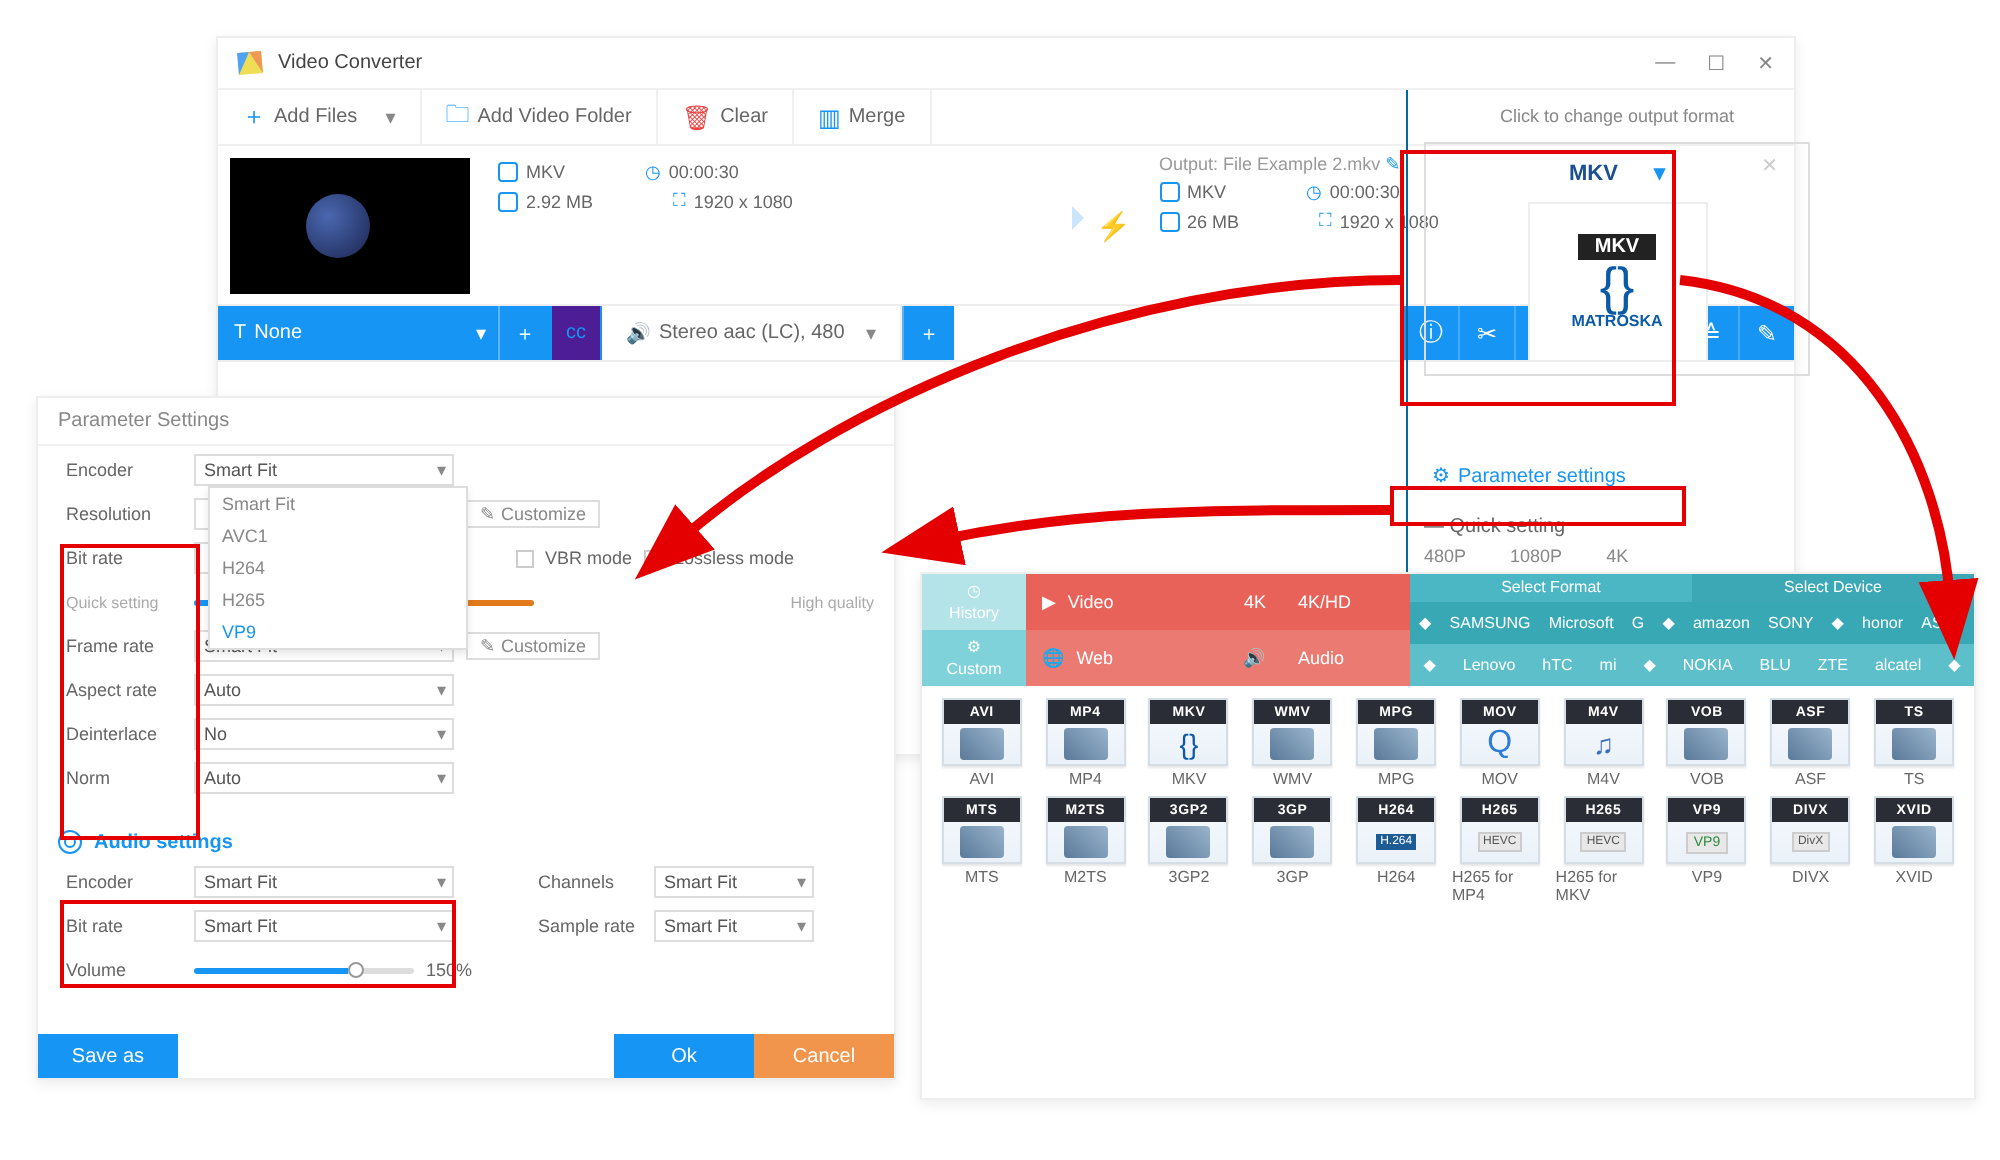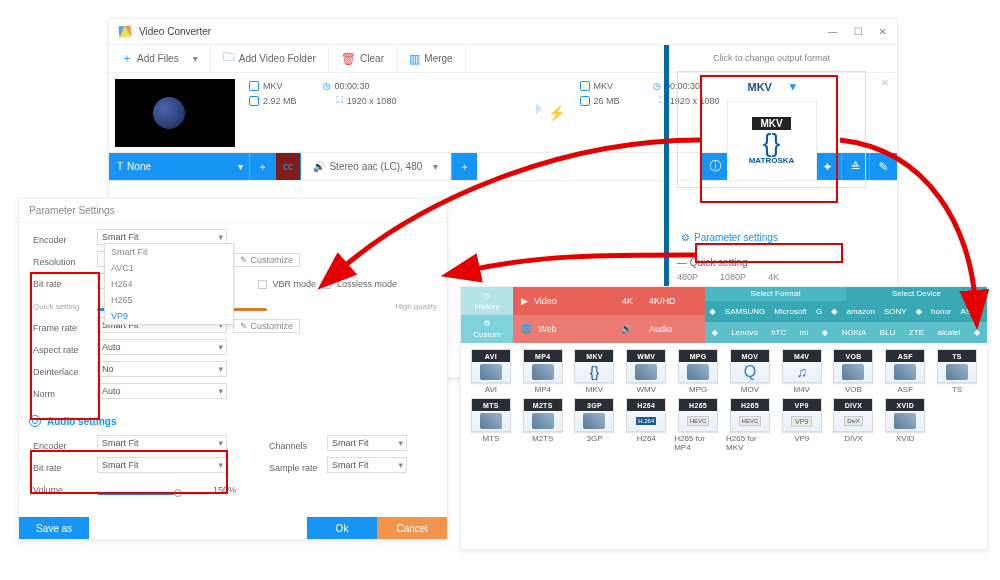--- a/index.html
+++ b/index.html
@@ -26,38 +26,38 @@
 .ico-sm { display: inline-block; width: 10px; height: 10px; border: 1px solid #1795f4; border-radius: 2px; }
 .bolt { color: #f79a1b; font-size: 14px; margin: 0 6px; align-self: center; }
 .close-x { padding: 0 8px; color: #ccc; cursor: pointer; align-self: flex-start; margin-top: 4px; }
 .action-row { display: flex; align-items: center; height: 28px; border-bottom: 1px solid #eee; }
 .sub-sel { background: #1795f4; color: #fff; padding: 0 20px 0 8px; height: 100%; display: flex; align-items: center; gap: 4px; width: 140px; position: relative; }
 .sub-sel::after{content:"▾";position:absolute;right:6px;}
 .sq-btn { background: #1795f4; color: #fff; width: 26px; height: 100%; display: flex; align-items: center; justify-content: center; border-left: 1px solid rgba(255,255,255,.3); cursor: pointer; }
 .aud-sel { padding: 0 12px; display: flex; align-items: center; gap: 4px; height: 100%; border-right: 1px solid #eee; color: #666; position: relative; width: 150px;}
 .icon-strip { display: flex; margin-left: auto; background: #1795f4; height: 100%; }
 .icon-strip div { width: 28px; display: flex; align-items: center; justify-content: center; color: #fff; cursor: pointer; border-left: 1px solid rgba(255,255,255,.2); font-size: 12px; }
-.side-panel { position: absolute; left: 555px; top: 0; width: 210px; padding: 8px; border-left: 5px solid #0369a1; height: 330px; }
+.side-panel { position: absolute; left: 594px; top: 0; width: 210px; padding: 8px; border-left: 1px solid #0369a1; height: 330px; }
 .side-label { text-align: center; color: #888; font-size: 9px; margin-bottom: 8px; }
 .fmt-card { border: 1px solid #ddd; padding: 6px; width: 100%; }
 .fmt-sel { display:flex;justify-content:center;align-items:center;gap:18px;padding:2px;color:#1b4f8f;font-weight:600;font-size:11px;}
 .fmt-thumb { margin:6px auto 0;width:90px;height:80px;background:#fff;border:1px solid #eee;display:flex;flex-direction:column;align-items:center;justify-content:center;font-size:8px;}
 .fmt-thumb .bar{background:#222;color:#fff;padding:1px 8px;font-weight:700;font-size:10px;}
 .fmt-thumb .curly{font-size:26px;color:#0b5aa8;line-height:1;}
 .param-btn { margin-top:40px;display:flex;align-items:center;gap:4px;color:#1795f4;padding:4px;width:100%;cursor:pointer;}
 .quick { margin-top:10px;color:#666;}
 .quick .opts{display:flex;gap:22px;margin-top:4px;font-size:9px;color:#888;}
 
 .win-param { left: 18px; top: 198px; width: 430px; height: 342px; z-index: 5; }
 .ph { padding: 6px 10px; color: #888; border-bottom: 1px solid #f2f2f2; height: 24px;}
 .sect-h { display: flex; align-items: center; gap: 6px; color: #1795f4; font-weight: 600; margin: 8px 10px 4px; }
 .sect-h .gear{display:inline-block;width:12px;height:12px;border:1px solid #1795f4;border-radius:50%;position:relative;}
 .sect-h .gear::after{content:"";position:absolute;inset:2px;border:1px solid #1795f4;border-radius:50%;}
 .form-area{padding:0 10px 4px 14px;position:relative;}
-.frow{display:flex;align-items:flex-end;gap:6px;height:20px;margin-top:2px;font-size:9px;color:#666;}
+.frow{display:flex;align-items:center;gap:6px;height:20px;margin-top:2px;font-size:9px;color:#666;}
 .flabel{width:58px;}
 .fsel{border:1px solid #ddd;height:16px;width:130px;padding:0 4px;position:relative;font-size:9px;color:#555;display:flex;align-items:center;}
 .fsel::after{content:"▾";position:absolute;right:3px;color:#888;}
 .fsel.sm{width:64px;}
 .cust{border:1px solid #ddd;padding:1px 6px;color:#888;display:flex;align-items:center;gap:3px;font-size:9px;}
 .chk{width:9px;height:9px;border:1px solid #ccc;display:inline-block;}
 .slider{flex:1;max-width:170px;height:3px;background:linear-gradient(to right,#1795f4 0%,#1795f4 30%,#e07a1b 30%,#e07a1b 100%);position:relative;border-radius:2px;}
 .slider .knob{position:absolute;left:30%;top:-3px;width:8px;height:8px;border-radius:50%;background:#fff;border:1px solid #999;}
 .foot{position:absolute;bottom:0;left:0;right:0;display:flex;}
 .foot .b{flex:0 0 auto;height:22px;display:flex;align-items:center;justify-content:center;color:#fff;cursor:pointer;font-size:10px;}
@@ -145,20 +145,21 @@
             <span>2.92 MB</span>
           </span>
         <span class="info-item">
             <span style="color:#1795f4">⛶</span>
             <span>1920 x 1080</span>
           </span>
       </div>
     </div>
     <div class="bolt">⚡</div>
     <div class="info-col">
+      <div class="info-head"><span>Output: File Example 2.mkv</span> <span style="color:#1795f4;cursor:pointer">✎</span></div>
       <div class="info-line">
         <span class="info-item">
             <span class="ico-sm"></span>
             <span>MKV</span>
           </span>
         <span class="info-item">
             <span style="color:#1795f4">◷</span>
             <span>00:00:30</span>
           </span>
       </div>
@@ -172,21 +173,21 @@
             <span>1920 x 1080</span>
           </span>
       </div>
     </div>
     <span class="close-x">✕</span>
   </div>
 
   <div class="action-row">
     <div class="sub-sel">T <span>None</span></div>
     <div class="sq-btn">＋</div>
-    <div class="sq-btn" style="background:#7f1d1d;color:#1795f4;border:1px solid #1795f4;border-top:none;border-bottom:none">cc</div>
+    <div class="sq-btn" style="background:#4c1d95;color:#1795f4;border:1px solid #1795f4;border-top:none;border-bottom:none">cc</div>
     <div class="aud-sel">
         <span style="color:#999">🔊</span>
         <span>Stereo aac (LC), 480</span>
         <span style="margin-left:auto;color:#888">▾</span>
       </div>
     <div class="sq-btn">＋</div>
     <div class="icon-strip">
       <div>ⓘ</div>
       <div>✂</div>
       <div>◩</div>
@@ -491,20 +492,29 @@
         <div class="fmt-ico">
           <div class="top">M2TS</div>
           <div class="bot">
             <span style="width:22px;height:16px;background:linear-gradient(45deg,#5a7a9a,#9ab4cc);display:inline-block;border-radius:2px"></span>
           </div>
         </div>
         <div class="fmt-lbl">M2TS</div>
       </div>
       <div class="fmt-cell">
         <div class="fmt-ico">
+          <div class="top">3GP2</div>
+          <div class="bot">
+            <span style="width:22px;height:16px;background:linear-gradient(45deg,#5a7a9a,#9ab4cc);display:inline-block;border-radius:2px"></span>
+          </div>
+        </div>
+        <div class="fmt-lbl">3GP2</div>
+      </div>
+      <div class="fmt-cell">
+        <div class="fmt-ico">
           <div class="top">3GP</div>
           <div class="bot">
             <span style="width:22px;height:16px;background:linear-gradient(45deg,#5a7a9a,#9ab4cc);display:inline-block;border-radius:2px"></span>
           </div>
         </div>
         <div class="fmt-lbl">3GP</div>
       </div>
       <div class="fmt-cell">
         <div class="fmt-ico">
           <div class="top">H264</div>

